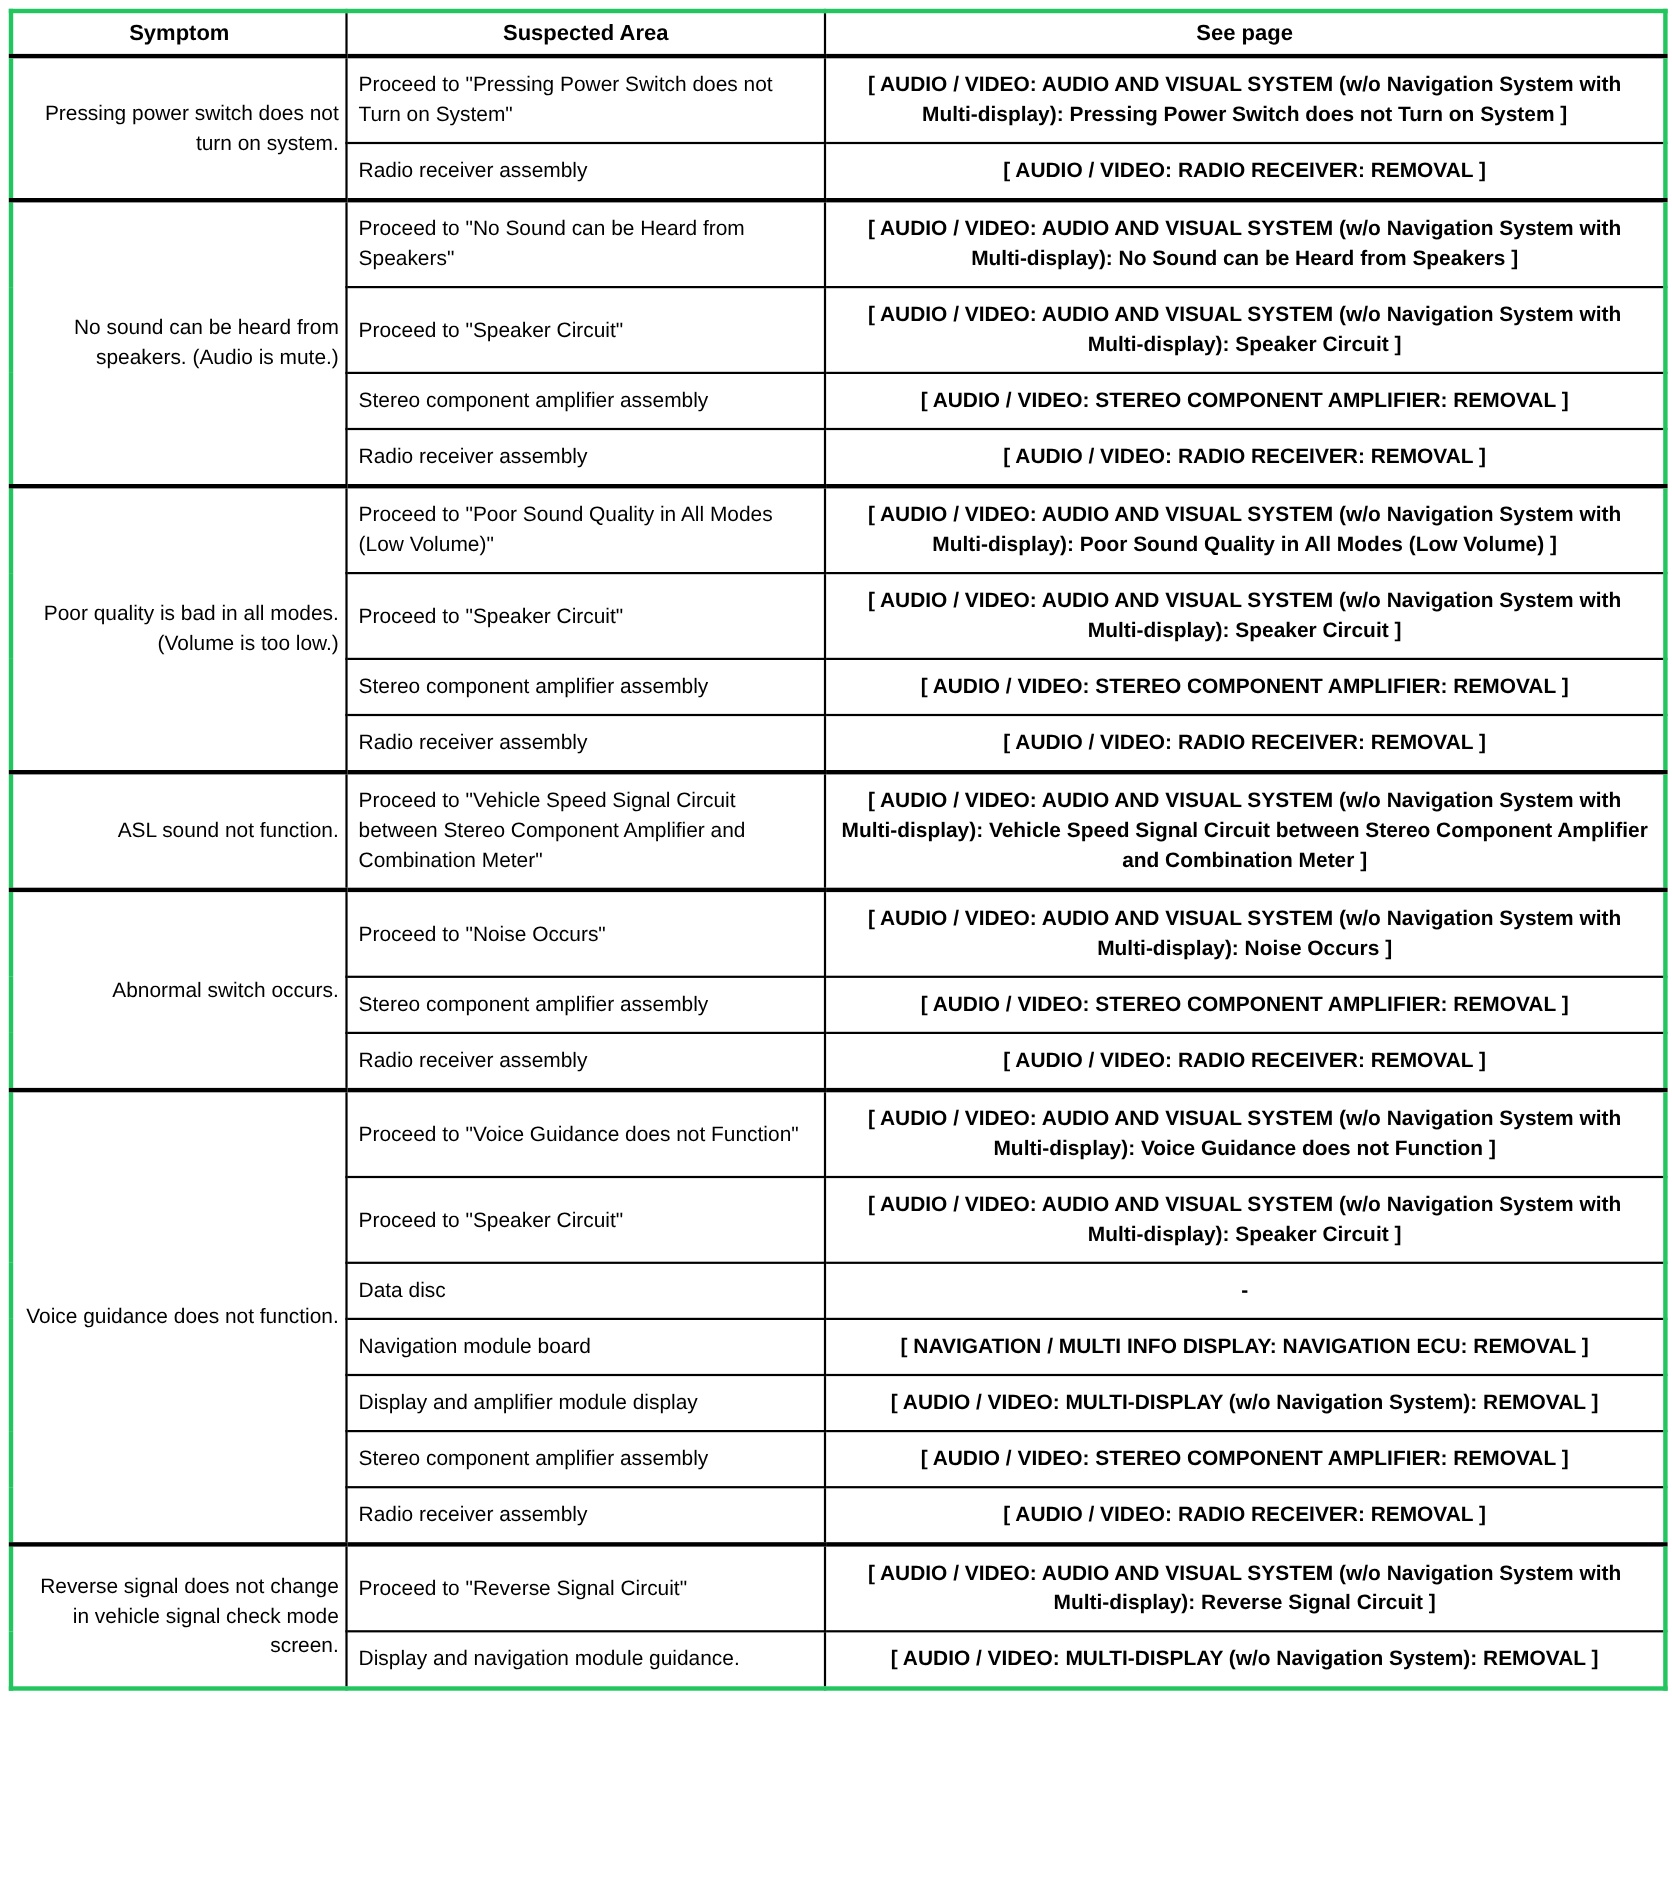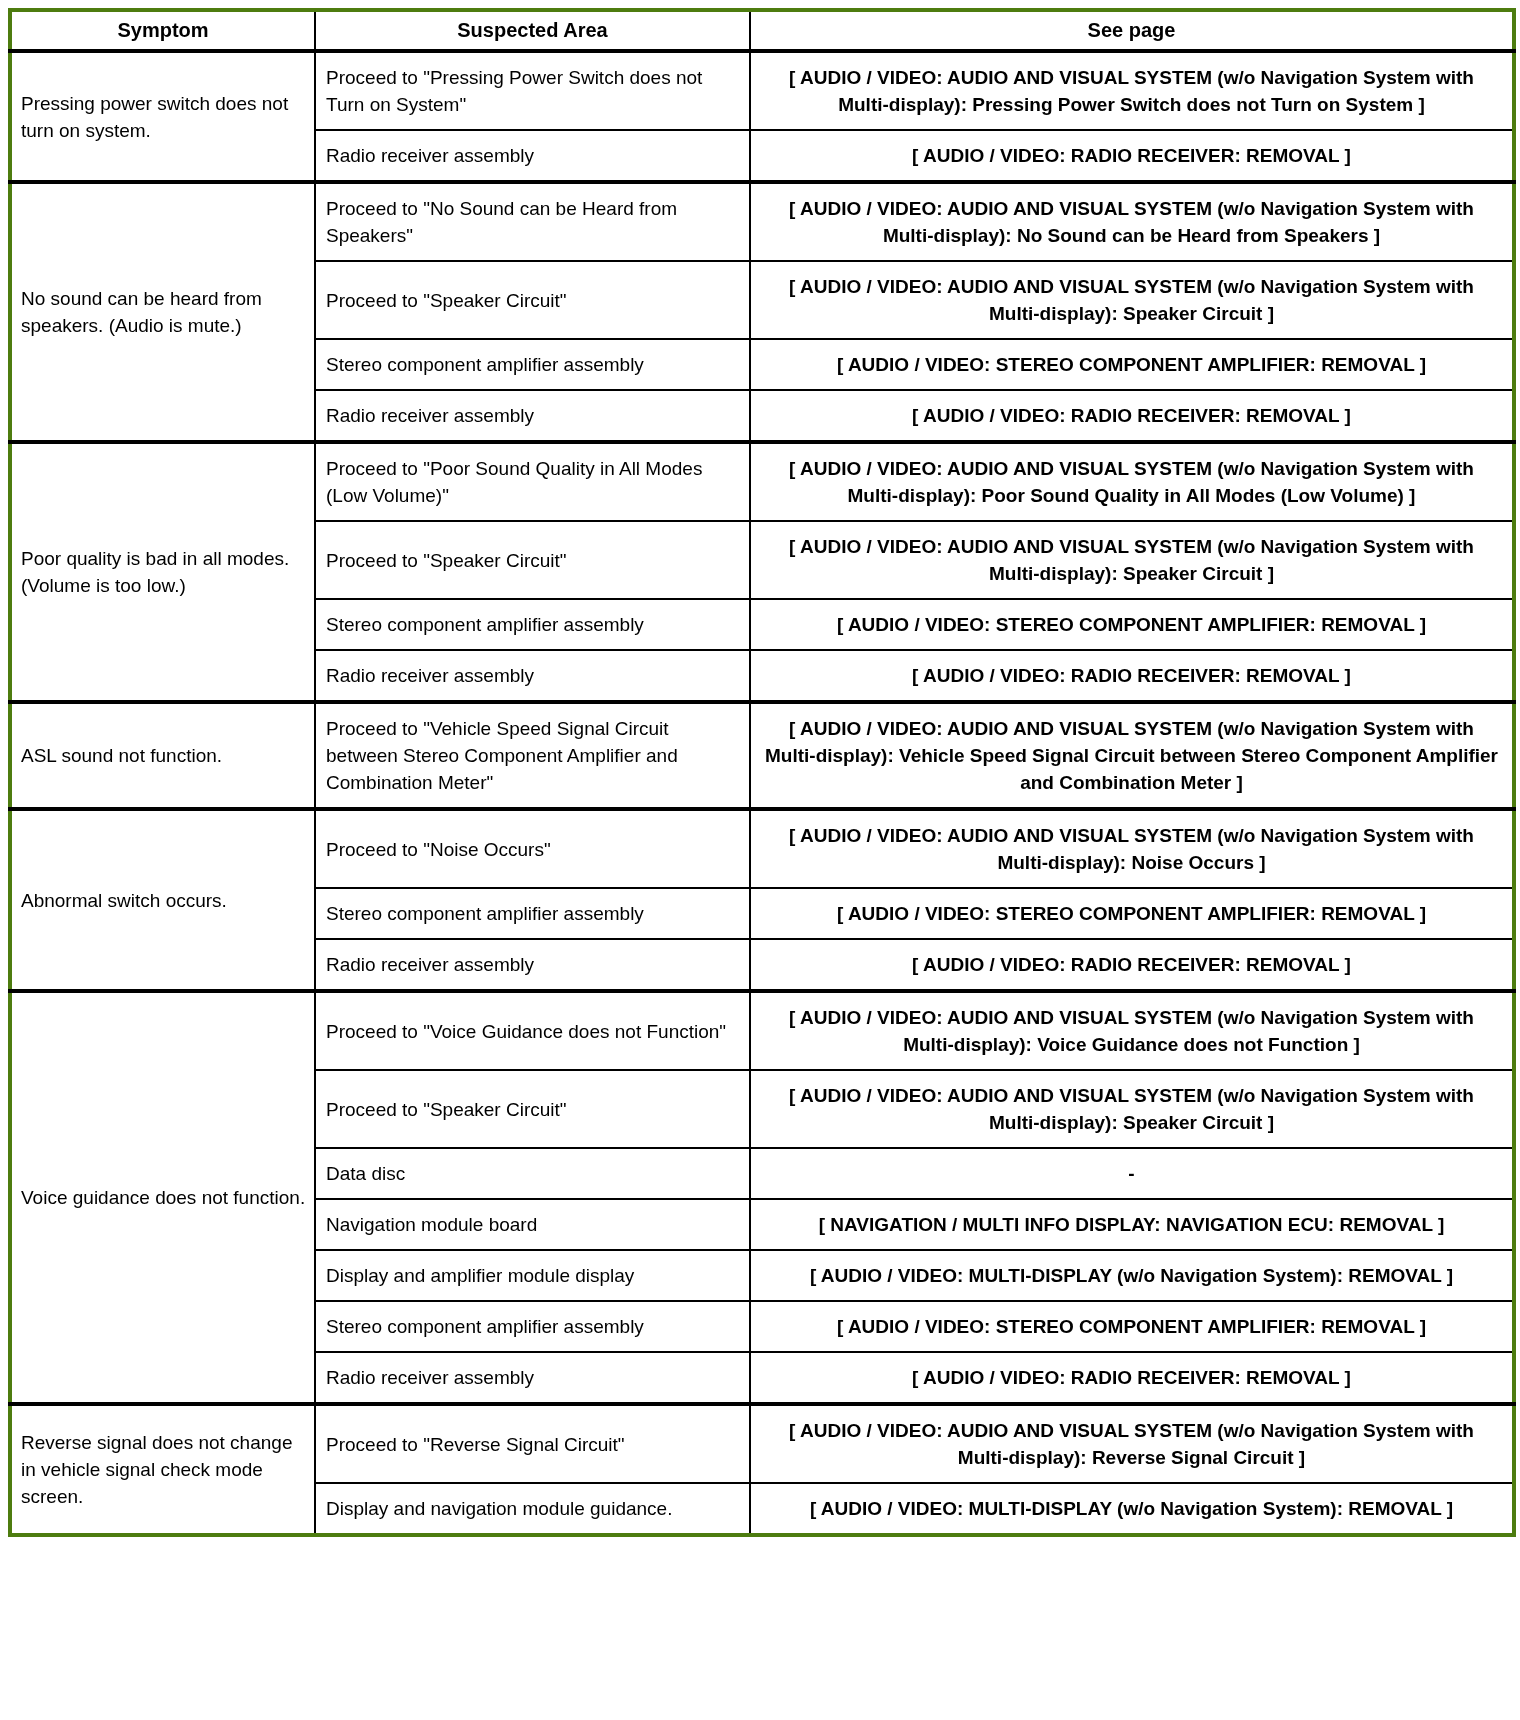--- a/index.html
+++ b/index.html
@@ -12,21 +12,21 @@
     font-family: "Liberation Sans", sans-serif;
     color: #000000;
   }
   .page-wrap {
     padding: 8px 8px;
   }
   table.symptom-table {
     border-collapse: collapse;
     table-layout: fixed;
     width: 1504px;
-    border: 4px solid #4d7c0f;
+    border: 4px solid #22c55e;
     background: #ffffff;
     padding-left: 36px;
   }
   table.symptom-table th {
     border: 2px solid #000000;
     border-bottom: 3px solid #000000;
     font-size: 20px;
     font-weight: bold;
     text-align: center;
     padding: 7px 4px;
@@ -35,21 +35,21 @@
   table.symptom-table td {
     border: 2px solid #000000;
     font-size: 19px;
     line-height: 27px;
     vertical-align: middle;
     padding: 11px 8px;
     color: #000000;
     word-wrap: break-word;
   }
   table.symptom-table td.symptom-cell {
-    text-align: left;
+    text-align: right;
     font-weight: normal;
     padding-left: 9px;
     padding-right: 6px;
   }
   table.symptom-table td.area-cell {
     text-align: left;
     font-weight: normal;
     padding-left: 10px;
     padding-right: 6px;
   }

